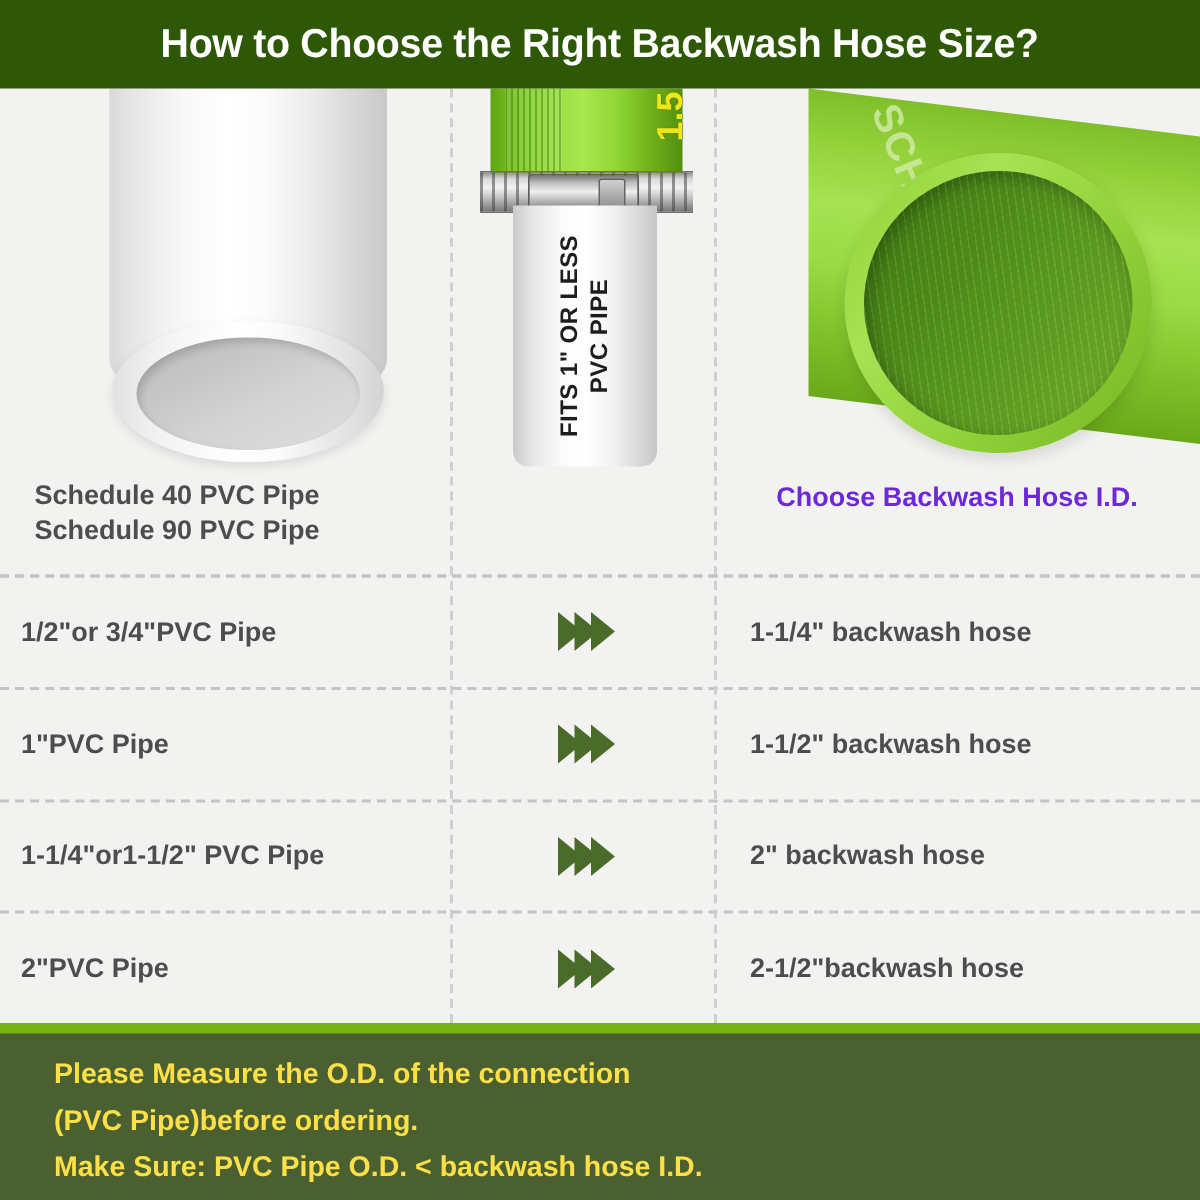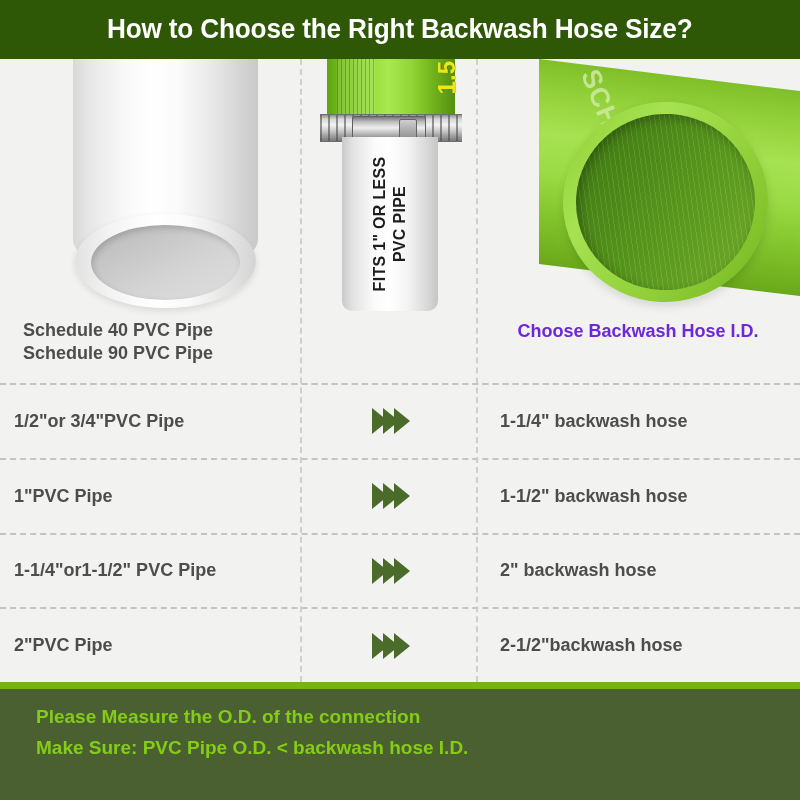--- a/index.html
+++ b/index.html
@@ -357,21 +357,21 @@
   .footer-accent {
     position: absolute;
     left: 0; top: 0;
     width: 800px;
     height: 7px;
     background: #76b313;
   }
   .footer-lines {
     position: absolute;
     left: 36px; top: 20px;
-    color: #84cc16;
+    color: #fde047;
     font-size: 19px;
     font-weight: bold;
     line-height: 1.62;
     font-family: "Liberation Sans", sans-serif;
     white-space: nowrap;
   }
 </style>
 </head>
 <body>
 
@@ -472,17 +472,18 @@
       </div>
       <div class="t-cell-right">2-1/2"backwash hose</div>
     </div>
 
   </div>
 
   <div class="footer">
     <div class="footer-accent"></div>
     <div class="footer-lines">
       <div>Please Measure the O.D. of the connection</div>
+      <div>(PVC Pipe)before ordering.</div>
       <div>Make Sure: PVC Pipe O.D.  &lt;  backwash hose I.D.</div>
     </div>
   </div>
 
 </div>
 
 </body></html>

